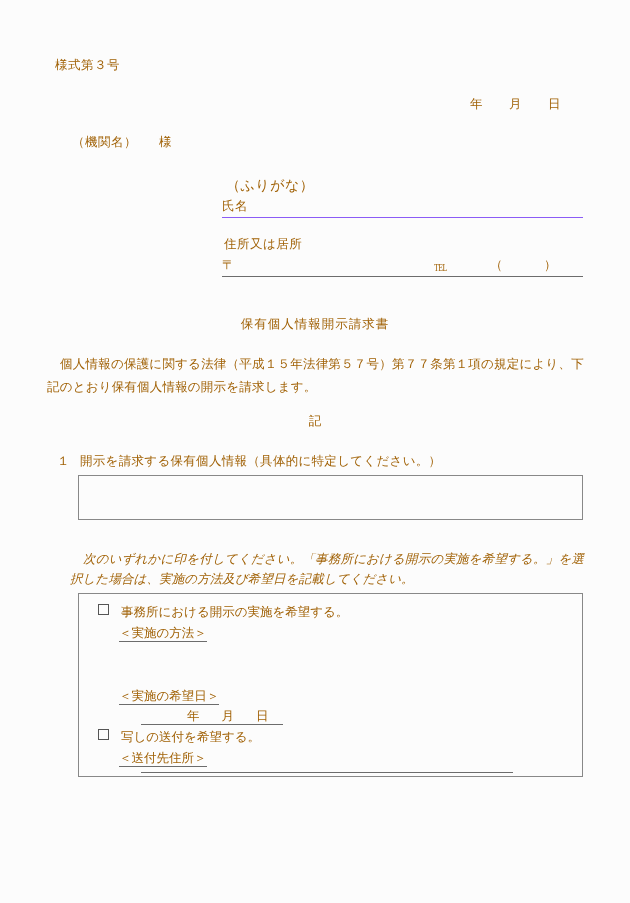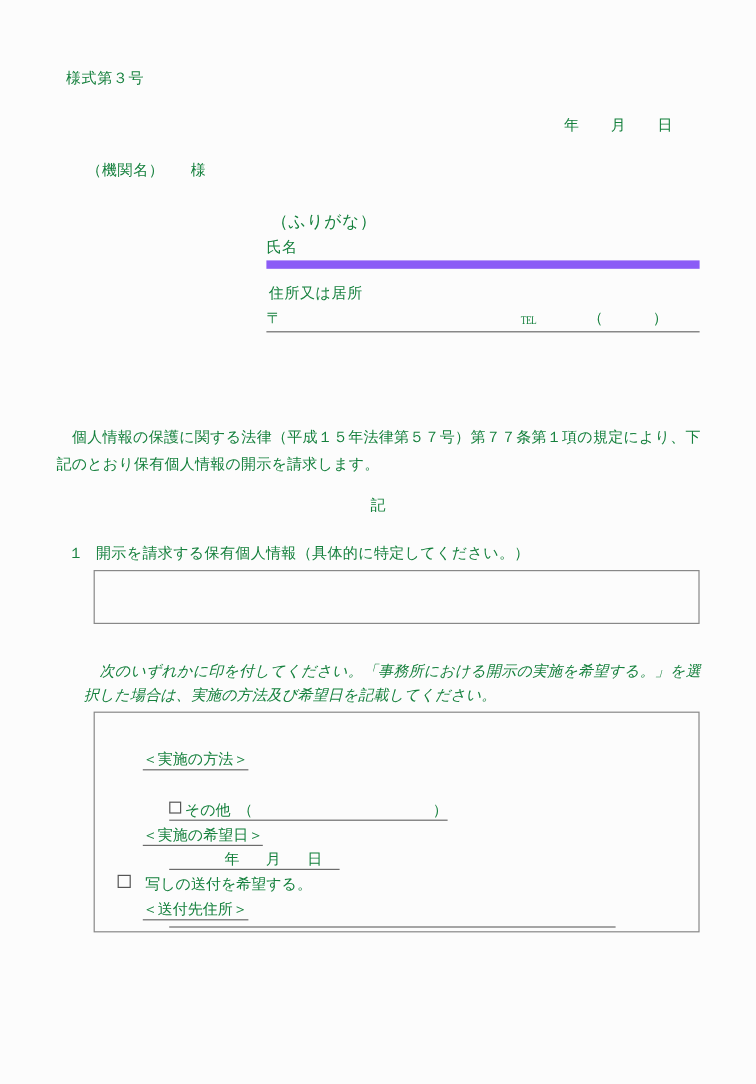--- a/index.html
+++ b/index.html
@@ -6,21 +6,21 @@
   html, body {
     margin: 0;
     padding: 0;
     background: #ffffff;
   }
   .page {
     position: relative;
     width: 630px;
     height: 903px;
     background: #fcfcfc;
-    color: #15803d;
+    color: #a16207;
     font-family: "Liberation Serif", "DejaVu Serif", serif;
     font-size: 12.5px;
     line-height: 1.55;
     overflow: hidden;
     -webkit-font-smoothing: antialiased;
   }
 
   
   .abs { position: absolute; }
   .nowrap { white-space: nowrap; }
@@ -52,21 +52,21 @@
     left: 226px;
     top: 175px;
     font-size: 14px;
     letter-spacing: .5px;
   }
   .name-row {
     left: 222px;
     top: 197px;
     width: 361px;
     height: 20px;
-    border-bottom: 7px solid #8b5cf6;
+    border-bottom: 1px solid #8b5cf6;
   }
   .name-row .lbl {
     position: absolute;
     left: 0;
     bottom: 1px;
     font-size: 12.5px;
     letter-spacing: .5px;
   }
   .addr-label {
     left: 224px;
@@ -261,45 +261,44 @@
 
   <div class="abs addr-label">住所又は居所</div>
 
   <div class="abs addr-row">
     <span class="zip">〒</span>
     <span class="tel">TEL</span>
     <span class="paren-open">（</span>
     <span class="paren-close">）</span>
   </div>
 
+  <div class="abs doc-title">保有個人情報開示請求書</div>
 
   <div class="abs body-para">個人情報の保護に関する法律（平成１５年法律第５７号）第７７条第１項の規定により、下記のとおり保有個人情報の開示を請求します。</div>
 
   <div class="abs ki-mark">記</div>
 
   <div class="abs sec1-head nowrap">
     <span class="num">１</span><span>開示を請求する保有個人情報（具体的に特定してください。）</span>
   </div>
   <div class="abs sec1-box"></div>
 
   <div class="abs sec2-note">次のいずれかに印を付してください。「事務所における開示の実施を希望する。」を選択した場合は、実施の方法及び希望日を記載してください。</div>
 
   <div class="abs sec2-box">
 
+    <div class="opt-row row-office">
+      <span class="cb"></span><span>事務所における開示の実施を希望する。</span>
+    </div>
 
     <div class="opt-row row-method">
       <span class="u sub-hdr">＜実施の方法＞</span>
     </div>
 
 
-    <div class="opt-row row-other">
-      <span class="u">
-        <span class="cb-inline"></span><span>その他</span><span style="display:inline-block;width:6px;"></span><span>（</span><span class="fill"></span><span>）</span>
-      </span>
-    </div>
 
     <div class="opt-row row-wishhdr">
       <span class="u sub-hdr">＜実施の希望日＞</span>
     </div>
 
     <div class="opt-row row-wishdate">
       <span class="u">
         <span class="lead"></span><span>年</span><span class="gap"></span><span>月</span><span class="gap"></span><span>日</span><span class="tail"></span>
       </span>
     </div>

